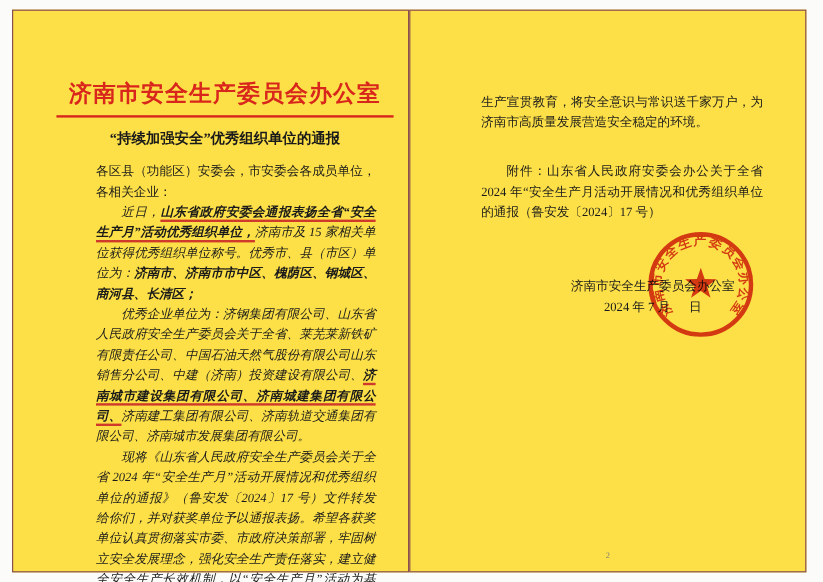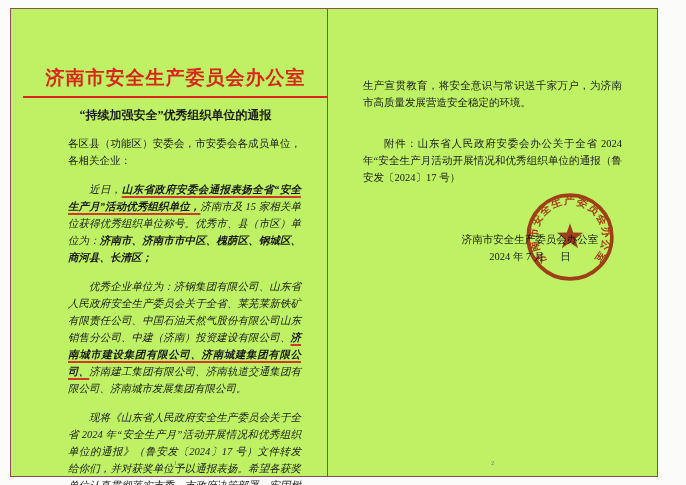--- a/index.html
+++ b/index.html
@@ -5,25 +5,26 @@
   html,body{margin:0;padding:0;}
   body{
     width:686px;height:485px;position:relative;
     background:#fbfbf9;
     font-family:"Liberation Serif","DejaVu Serif",serif;
     color:#1a1a1a;
     overflow:hidden;
   }
   .page{
     position:absolute;top:8px;width:331px;height:469px;
-    background:#bef264;border:1px solid #8a4f4f;
+    background:#fde047;border:1px solid #8a4f4f;
     box-sizing:border-box;
+    padding-left:24px;
   }
   .page-left{left:10px;}
-  .page-right{left:327px;}
+  .page-right{left:341px;}
 
   .org-title{
     margin:56px 12px 0 12px;
     text-align:center;
     color:#d9261c;
     font-weight:bold;
     font-size:19px;
     letter-spacing:1px;
     padding-bottom:5px;
     border-bottom:2px solid #d9261c;
@@ -35,21 +36,21 @@
     font-weight:bold;
     font-size:12px;
     line-height:16px;
   }
   .body-text{
     margin:12px 27px 0 45px;
     font-size:10.5px;
     line-height:17px;
     text-align:justify;
   }
-  .body-text p{margin:12px;}
+  .body-text p{margin:0;}
   .indent{text-indent:2em;font-style:italic;}
   .bold{font-weight:bold;}
   .red-underline{
     text-decoration:underline;
     text-decoration-color:#cf3a2a;
     text-decoration-thickness:1.5px;
     text-underline-offset:3px;
   }
   .cont-para{
     margin:68px 35px 0 35px;

